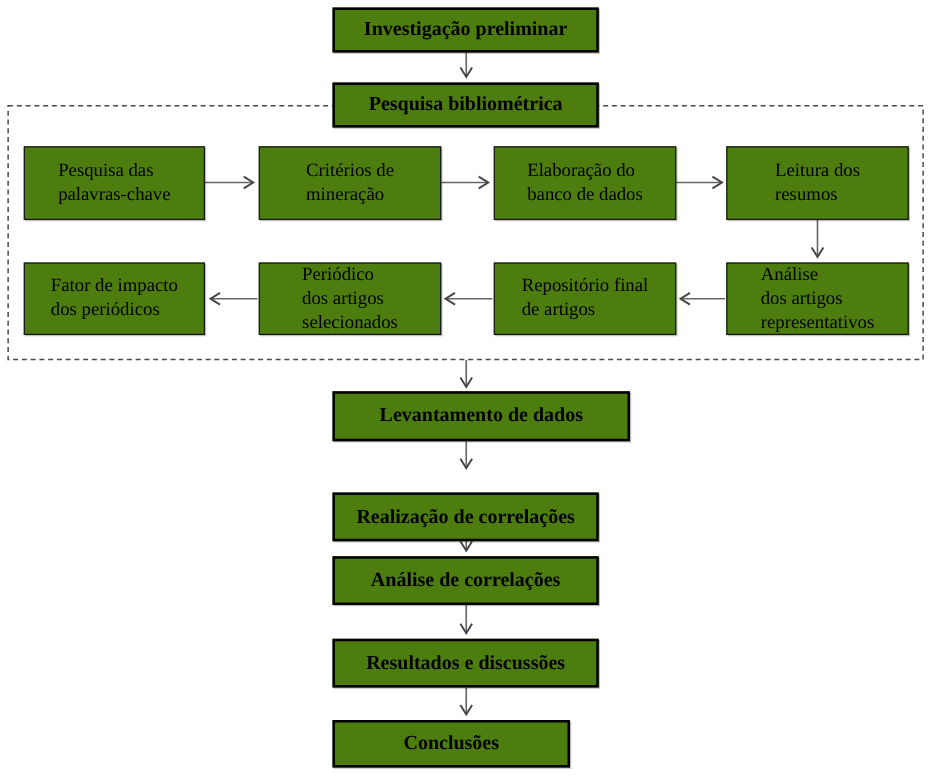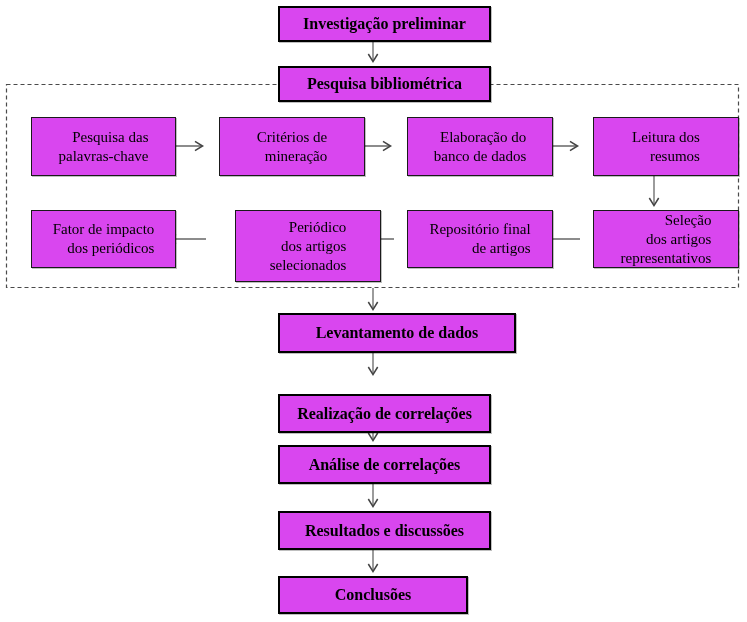--- a/index.html
+++ b/index.html
@@ -18,32 +18,31 @@
   #wires {
     position: absolute;
     left: 0;
     top: 0;
     width: 747px;
     height: 622px;
   }
   .node {
     position: absolute;
     box-sizing: border-box;
-    background: #d946ef;
+    background: #4d7c0f;
     border: 1px solid #1a1a1a;
     color: #000000;
     display: flex;
     align-items: center;
     justify-content: center;
-    text-align: right;
+    text-align: left;
     white-space: pre-line;
     font-size: 15px;
     line-height: 19px;
     box-shadow: 1px 1px 0 rgba(0,0,0,0.25);
-    margin-left: 12px;
   }
   .node.main {
     border: 2px solid #000000;
     font-weight: bold;
     font-size: 16px;
     line-height: 20px;
   }
 </style>
 </head>
 <body>
@@ -84,26 +83,26 @@
 palavras-chave</div>
   <div class="node" style="left:395px; top:117px; width:146px; height:59px">Elaboração do
 banco de dados</div>
   <div class="node" style="left:207px; top:117px; width:146px; height:59px">Critérios de
 mineração</div>
   <div class="node" style="left:581px; top:117px; width:146px; height:59px">Leitura dos
 resumos</div>
 
   <div class="node" style="left:19px;  top:210px; width:145px; height:58px">Fator de impacto
 dos periódicos</div>
-  <div class="node" style="left:223px; top:210px; width:146px; height:72px">Periódico
+  <div class="node" style="left:207px; top:210px; width:146px; height:58px">Periódico
 dos artigos
 selecionados</div>
   <div class="node" style="left:395px; top:210px; width:146px; height:58px">Repositório final
 de artigos</div>
-  <div class="node" style="left:581px; top:210px; width:146px; height:58px">Seleção
+  <div class="node" style="left:581px; top:210px; width:146px; height:58px">Análise
 dos artigos
 representativos</div>
 
   <div class="node main" style="left:266px; top:313px; width:238px; height:40px">Levantamento de dados</div>
   <div class="node main" style="left:266px; top:394px; width:213px; height:39px">Realização de correlações</div>
   <div class="node main" style="left:266px; top:445px; width:213px; height:39px">Análise de correlações</div>
   <div class="node main" style="left:266px; top:511px; width:213px; height:39px">Resultados e discussões</div>
   <div class="node main" style="left:266px; top:576px; width:190px; height:38px">Conclusões</div>
 
 </div>

